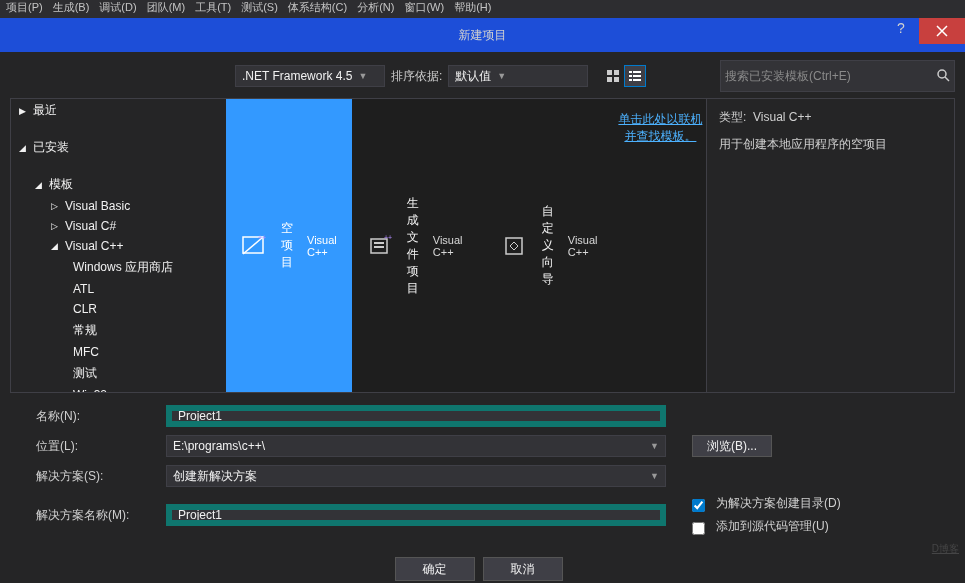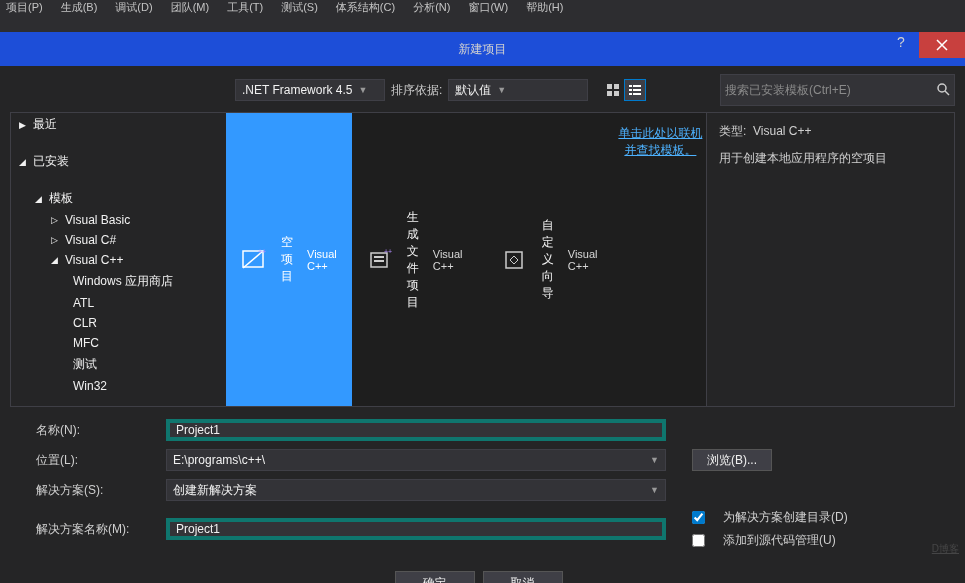--- a/index.html
+++ b/index.html
@@ -1,18 +1,18 @@
 <!DOCTYPE html>
 <html><head>
 <meta charset="utf-8">
 <style>
 * { margin: 0; padding: 0; box-sizing: border-box; font-family: "Microsoft YaHei", "Segoe UI", sans-serif; }
 body { background: #2d2d30; color: #f1f1f1; font-size: 12px; width: 965px; height: 583px; overflow: hidden; position: relative; }
 
-.menubar { background: #2d2d30; height: 32px; padding: 0 6px; color: #ccc; font-size: 11px; display: flex; gap: 18px; }
+.menubar { background: #2d2d30; height: 18px; padding: 0 6px; color: #ccc; font-size: 11px; display: flex; gap: 10px; }
 .menubar span { opacity: .95; }
 
 .titlebar { background: #1d4ed8; height: 34px; display: flex; align-items: center; position: relative; }
 .titlebar .title { flex: 1; text-align: center; color: #d0d0d0; font-size: 12px; }
 .titlebar .help { position: absolute; right: 52px; top: 2px; color: #d0d0d0; font-size: 14px; width: 24px; text-align: center; cursor: pointer; }
 .titlebar .close { position: absolute; right: 0; top: 0; width: 46px; height: 26px; background: #c8403e; display: flex; align-items: center; justify-content: center; cursor: pointer; }
 .titlebar .close svg { width: 12px; height: 12px; }
 
 .dialog-body { background: #252526; padding: 8px 10px 0 10px; height: 539px; display: flex; flex-direction: column; }
 
@@ -48,27 +48,27 @@
 .templates .online-link { text-align: center; padding: 12px 0; }
 .templates .online-link a { color: #4db2ff; text-decoration: underline; cursor: pointer; }
 
 .desc-pane { width: 248px; background: #252526; border-left: 1px solid #3f3f46; padding: 10px 12px; font-size: 12px; color: #d0d0d0; }
 .desc-pane .drow { margin-bottom: 10px; }
 .desc-pane .dlabel { color: #d0d0d0; }
 
 .form { padding: 12px 2px 8px 2px; margin-left: 24px; }
 .form-row { display: flex; align-items: center; margin-bottom: 8px; }
 .form-row .flabel { width: 130px; color: #d0d0d0; }
-.form-row .finput { background: #333337; border: 4px solid #0f766e; color: #f1f1f1; height: 22px; padding: 0 6px; font-size: 12px; outline: none; }
+.form-row .finput { background: #333337; border: 6px solid #0f766e; color: #f1f1f1; height: 22px; padding: 0 6px; font-size: 12px; outline: none; }
 .form-row .finput.wide { width: 500px; }
 .form-row .fdropdown { background: #333337; border: 1px solid #3f3f46; color: #f1f1f1; height: 22px; width: 500px; padding: 0 6px; display: flex; align-items: center; justify-content: space-between; cursor: pointer; }
 .form-row .fdropdown .chev { font-size: 9px; color: #999; }
 .form-row .browse-btn { background: #3f3f46; border: 1px solid #555; color: #f1f1f1; height: 22px; padding: 0 14px; margin-left: 26px; cursor: pointer; font-size: 12px; }
 .form-row .checks { margin-left: 26px; display: flex; flex-direction: column; gap: 6px; }
-.form-row .checks label { display: flex; align-items: center; gap: 18px; cursor: pointer; color: #d0d0d0; }
+.form-row .checks label { display: flex; align-items: flex-end; gap: 11px; cursor: pointer; color: #d0d0d0; }
 .form-row .checks input { accent-color: #007acc; }
 
 .footer { display: flex; justify-content: center; gap: 8px; padding: 6px 8px 10px 0; }
 .footer button { background: #3f3f46; border: 1px solid #555; color: #f1f1f1; height: 24px; width: 80px; cursor: pointer; font-size: 12px; }
 
 .watermark { position: absolute; right: 6px; bottom: 27px; color: #666; font-size: 10px; opacity: .5; text-decoration: underline; }
 </style>
 </head>
 <body>
 
@@ -168,20 +168,23 @@
       <div class="tree-item lvl5">
           <span>Windows 应用商店</span>
         </div>
       <div class="tree-item lvl5">
           <span>ATL</span>
         </div>
       <div class="tree-item lvl5">
           <span>CLR</span>
         </div>
       <div class="tree-item lvl5">
+          <span>常规</span>
+        </div>
+      <div class="tree-item lvl5">
           <span>MFC</span>
         </div>
       <div class="tree-item lvl5">
           <span>测试</span>
         </div>
       <div class="tree-item lvl5">
           <span>Win32</span>
         </div>
 
     </div>

